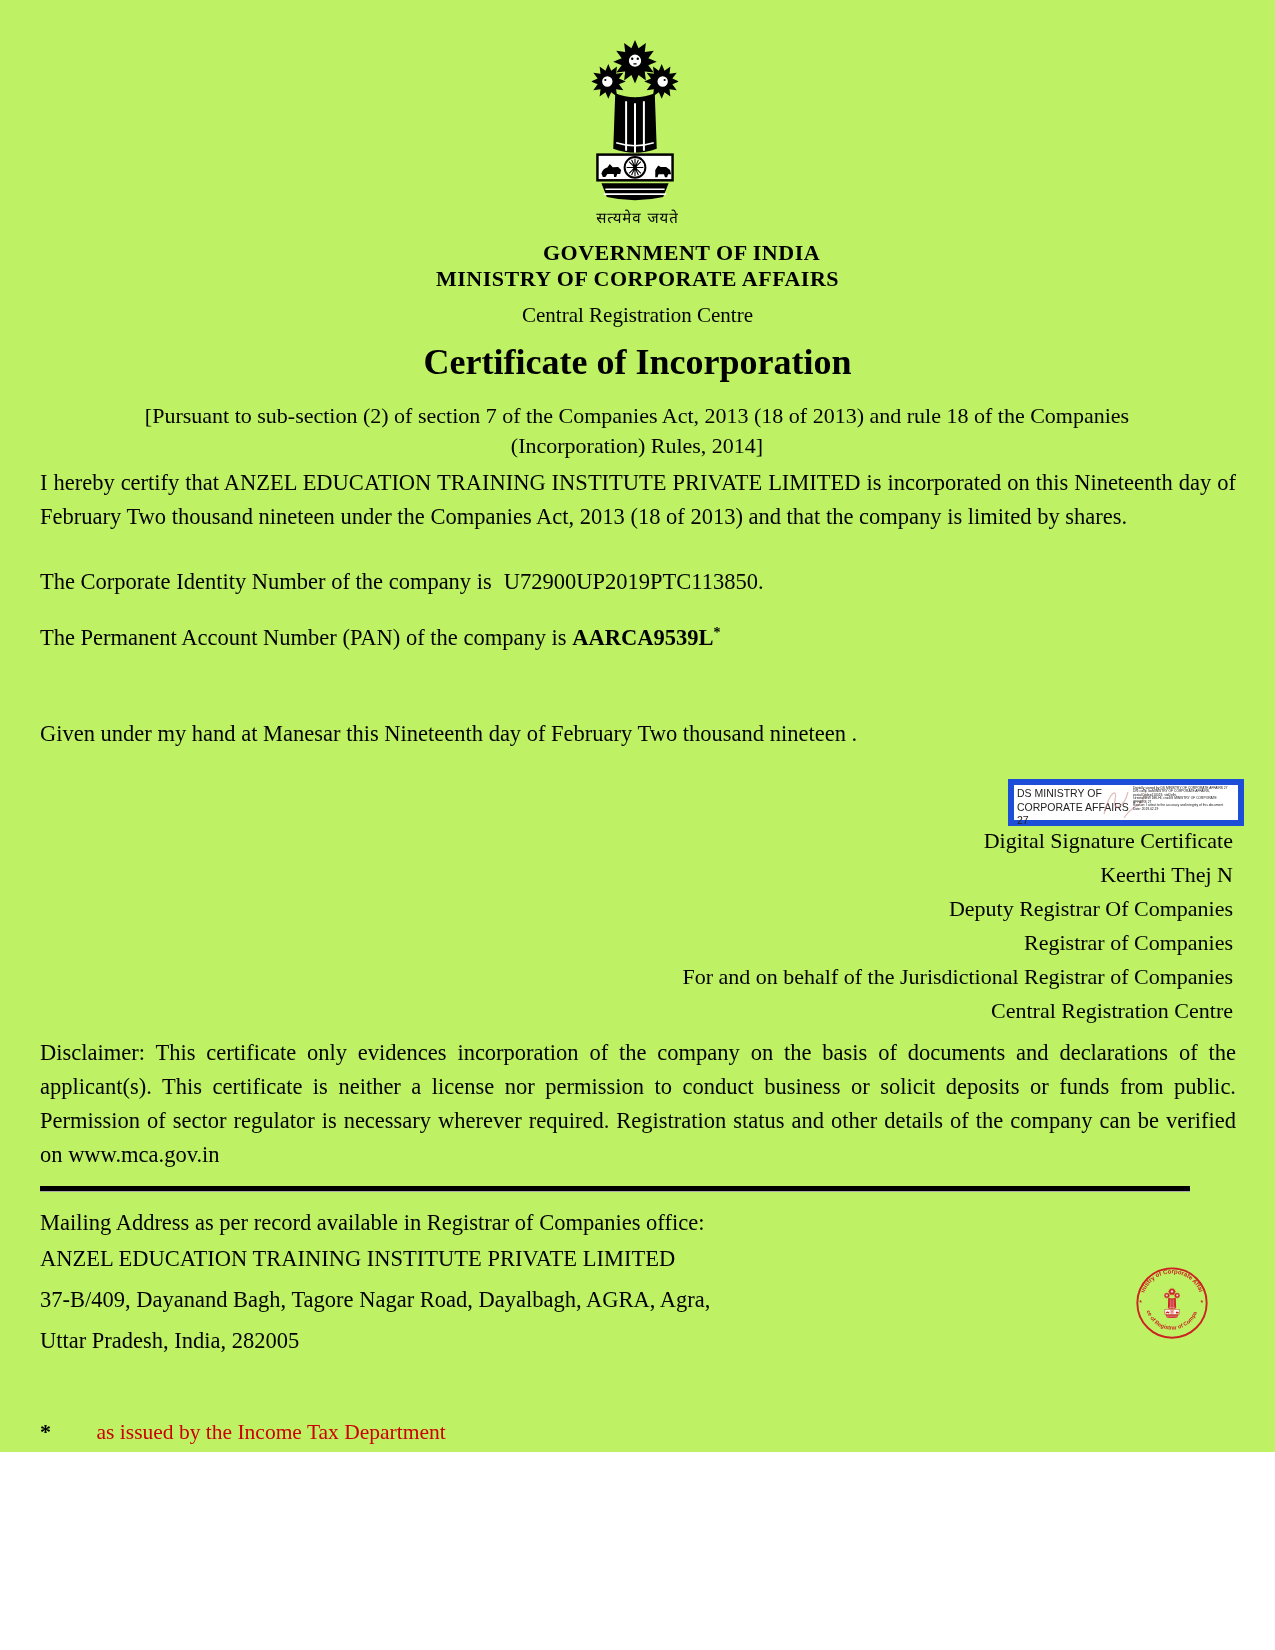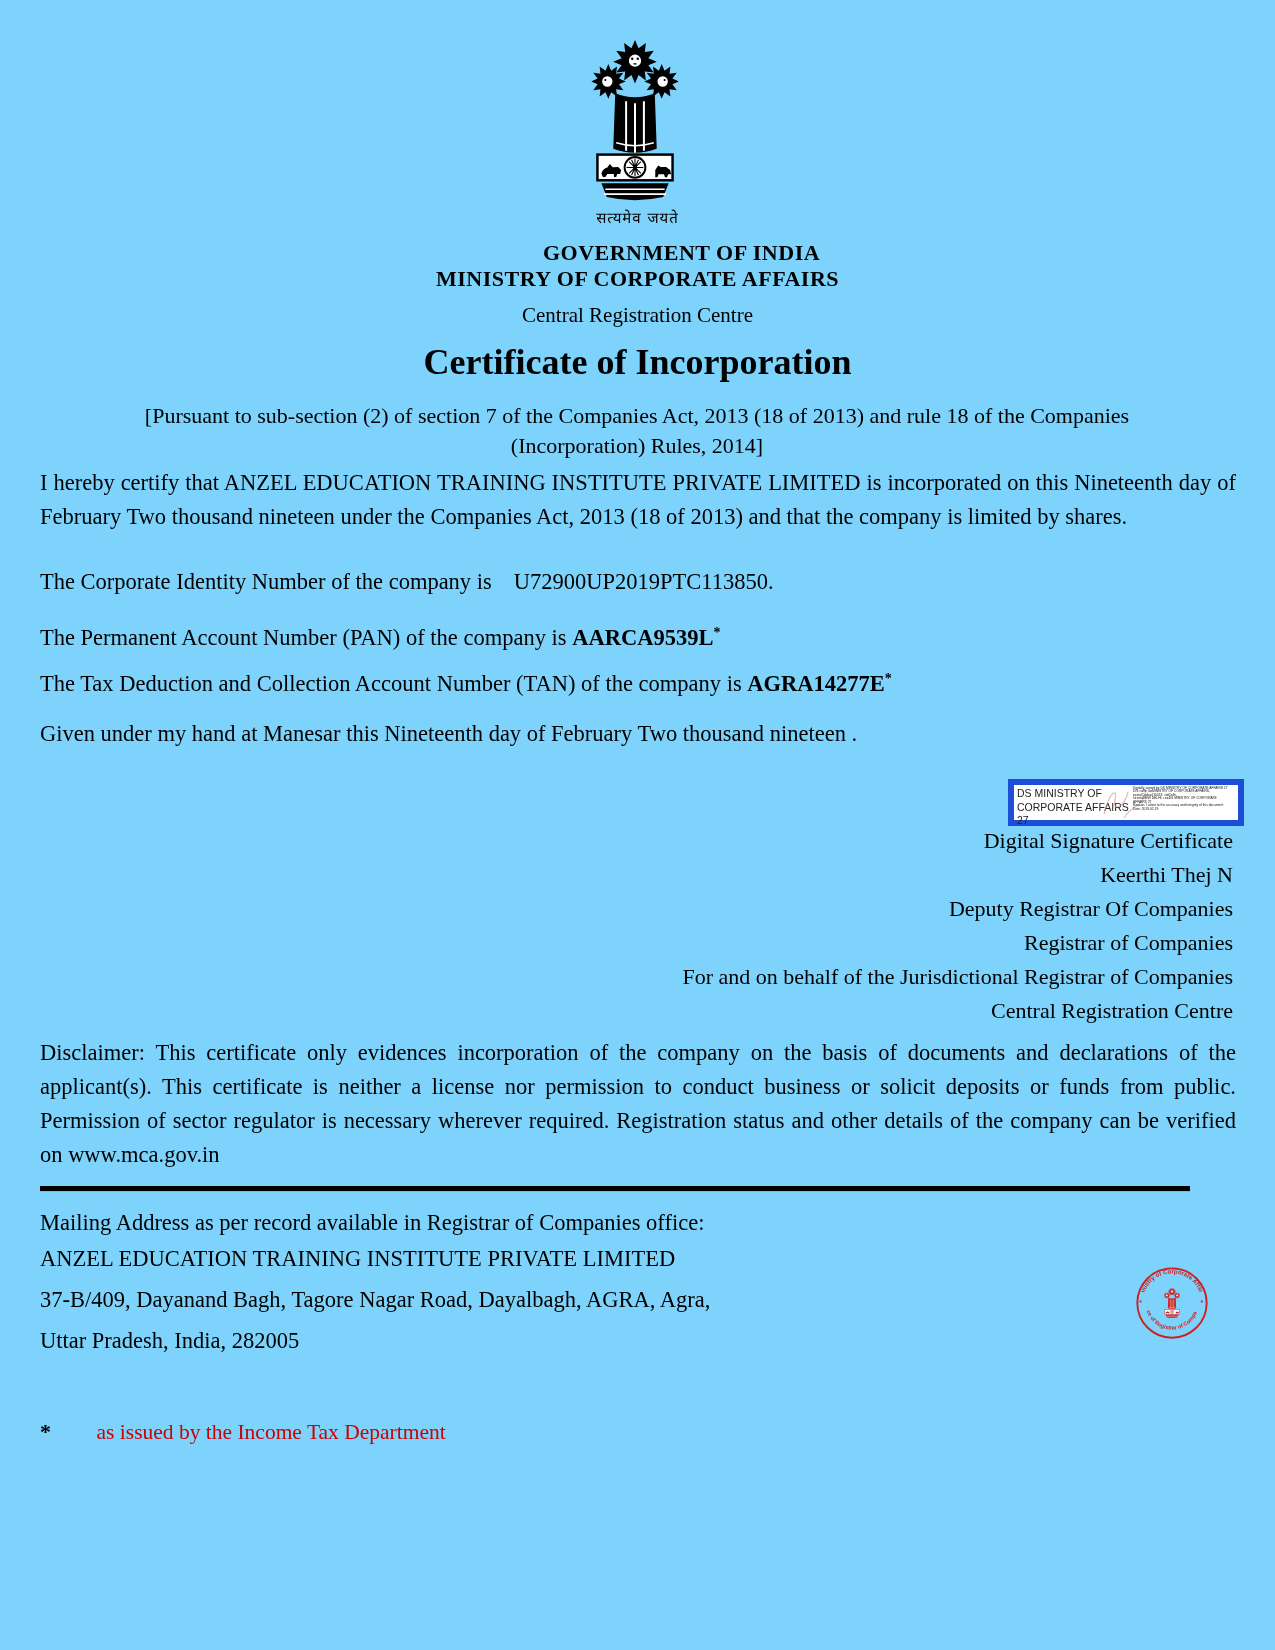--- a/index.html
+++ b/index.html
@@ -1,19 +1,19 @@
 <!DOCTYPE html>
 <html><head>
 <meta charset="utf-8">
 <style>
   html,body{margin:0;padding:0;background:#ffffff;}
   .page{
     position:relative;
-    width:1275px;height:1650px;
-    background:#7dd3fc;
+    width:1275px;height:1452px;
+    background:#bef264;
     font-family:"Liberation Serif", serif;
     color:#000;
     overflow:hidden;
   }
   .abs{position:absolute;}
   .center{left:0;width:1275px;text-align:center;}
   .emblem-svg{position:absolute;left:589px;top:36px;width:92px;height:170px;color:#000;}
   .caption{top:207px;font-family:"DejaVu Sans","Liberation Sans",sans-serif;font-size:15px;letter-spacing:1px;}
   .gov{top:240px;font-size:22px;font-weight:bold;letter-spacing:.5px;margin-left:44px;}
   .ministry{top:266px;font-size:22px;font-weight:bold;letter-spacing:.5px;}
@@ -21,21 +21,21 @@
   .title{top:341px;font-size:36px;font-weight:bold;}
   .pursuant{top:401px;left:92px;width:1090px;text-align:center;font-size:22px;line-height:30px;}
   .body-par{left:40px;width:1196px;font-size:22.5px;line-height:34px;text-align:justify;}
   .certify{top:466px;}
   .line{left:40px;width:1196px;font-size:22.5px;}
   .cin{top:569px;}
   .pan{top:625px;}
   .tan{top:671px;}
   .given{top:721px;}
   .bold{font-weight:bold;}
-  .val-gap{margin-left:22px;}
+  .val-gap{margin-left:12px;}
   sup.star{font-size:14px;font-weight:bold;vertical-align:super;line-height:0;}
   .ds-box{
     left:1008px;top:779px;width:224px;height:35px;
     border:6px solid #1d4ed8;background:#fff;
   }
   .ds-label{
     position:absolute;left:3px;top:2px;width:112px;
     font-family:"Liberation Sans",sans-serif;font-size:10.5px;line-height:1.3;
     color:#222;white-space:pre-line;
   }
@@ -116,21 +116,20 @@
   <div class="abs center title">Certificate of Incorporation</div>
 
   <div class="abs pursuant">[Pursuant to sub-section (2) of section 7 of the Companies Act, 2013 (18 of 2013) and rule 18 of the Companies (Incorporation) Rules, 2014]</div>
 
   <div class="abs body-par certify">I hereby certify that ANZEL EDUCATION TRAINING INSTITUTE PRIVATE LIMITED is incorporated on this Nineteenth day of February Two thousand nineteen under the Companies Act, 2013 (18 of 2013) and that the company is limited by shares.</div>
 
   <div class="abs line cin"><span>The Corporate Identity Number of the company is</span><span class="val-gap">U72900UP2019PTC113850</span><span>.</span></div>
 
   <div class="abs line pan"><span>The Permanent Account Number (PAN) of the company is</span> <span class="bold">AARCA9539L</span><sup class="star">*</sup></div>
 
-  <div class="abs line tan"><span>The Tax Deduction and Collection Account Number (TAN) of the company is</span> <span class="bold">AGRA14277E</span><sup class="star">*</sup></div>
 
   <div class="abs line given">Given under my hand at Manesar this Nineteenth day of February Two thousand nineteen .</div>
 
   <div class="abs ds-box">
     <div class="ds-label">DS MINISTRY OF
 CORPORATE AFFAIRS 27</div>
     <svg class="ds-squiggle" width="60" height="44">
       <path d="M10 34 C16 10 24 8 21 20 C18 32 30 28 34 12 M30 38 C40 22 48 30 52 10" stroke="#d49a9a" stroke-width="1.2" fill="none"></path>
     </svg>
     <div class="ds-fine">Digitally signed by DS MINISTRY OF CORPORATE AFFAIRS 27

